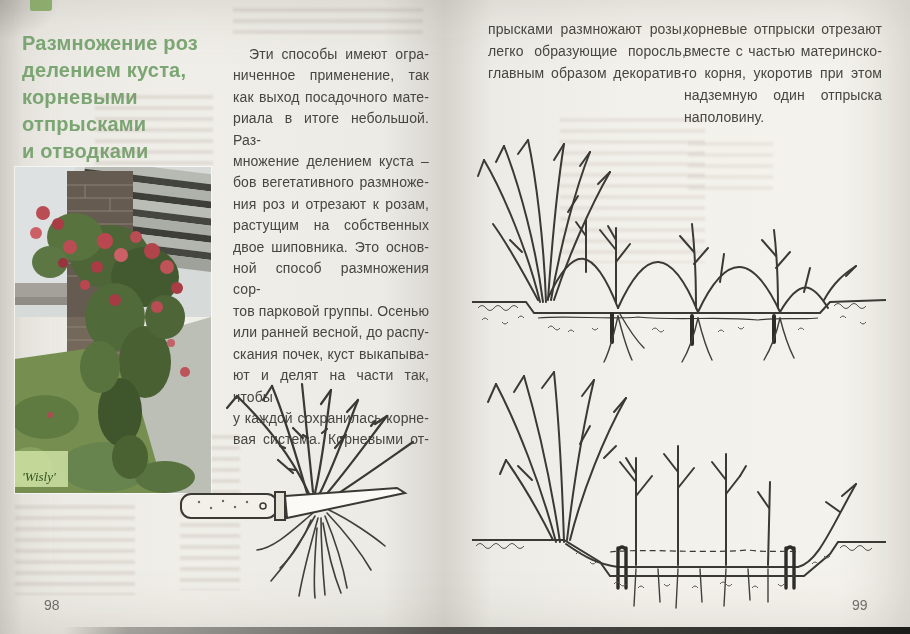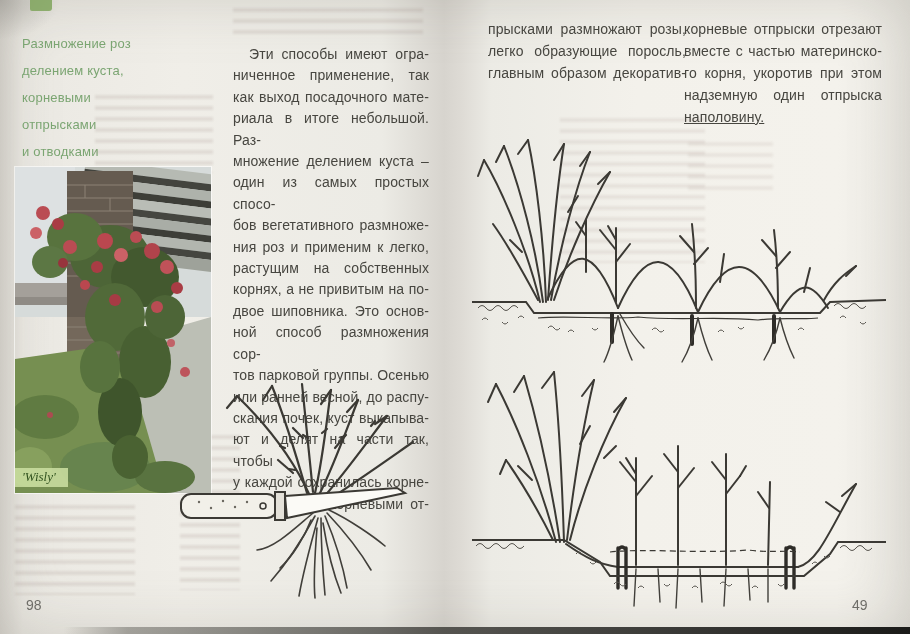--- a/index.html
+++ b/index.html
@@ -4,35 +4,35 @@
 <style>
   html,body{margin:0;padding:0;background:#c9c7c1;}
   .spread{
     position:relative;width:910px;height:634px;overflow:hidden;
     font-family:"Liberation Sans",sans-serif;
     background:linear-gradient(90deg,#dbd8d2 0,#ebe9e3 2.5%,#f0eee8 20%,#ecebe5 42%,#d7d4ce 48.8%,#dddad4 50.5%,#ecebe5 54%,#f3f1eb 70%,#f4f2ec 92%,#eae8e2 100%);
     box-shadow:inset 0 0 60px rgba(120,115,105,.25);
   }
   .abs{position:absolute;}
   
-  .heading{left:22px;top:30px;width:200px;font-size:13px;line-height:27px;font-weight:normal;color:#7ba572;letter-spacing:.2px;}
+  .heading{left:22px;top:30px;width:200px;font-size:20px;line-height:27px;font-weight:bold;color:#7ba572;letter-spacing:.2px;}
   
   .col{font-size:14px;color:#474640;letter-spacing:.1px;}
   .midcol{left:233px;top:44px;width:196px;line-height:21.4px;}
   .rcol1{left:488px;top:18px;width:198px;line-height:22px;}
   .rcol2{left:684px;top:18px;width:198px;line-height:22px;}
   .tline{text-align:justify;text-align-last:justify;}
-  .tline.noj{text-align:left;text-align-last:left;text-decoration:underline;}
+  .tline.noj{text-align:left;text-align-last:left;}
   .tline.indent{text-indent:16px;}
   
   .pgnum{font-size:14px;color:#6e6d68;}
   
   .photo{left:15px;top:167px;width:196px;height:326px;overflow:hidden;box-shadow:0 0 0 1px rgba(255,255,255,.6);}
   .photo svg{display:block;filter:blur(.4px) saturate(.92);}
-  .caption{position:absolute;left:0;bottom:6px;padding:1px 12px 2px 7px;
+  .caption{position:absolute;left:0;bottom:6px;padding:18px 12px 2px 7px;
     background:rgba(203,222,160,.88);color:#30521e;font:italic 13px "Liberation Serif",serif;}
   
   .bleed{background:repeating-linear-gradient(to bottom,rgba(150,128,122,.16) 0 4px,rgba(0,0,0,0) 4px 11px);filter:blur(.8px);}
   
   .bottom-edge{left:0;bottom:0;width:910px;height:7px;
     background:linear-gradient(90deg,rgba(0,0,0,0) 0,rgba(0,0,0,0) 7%,rgba(45,44,40,.35) 14%,rgba(30,30,27,.75) 55%,#1b1b19 100%);}
   .green-sliver{left:30px;top:0;width:22px;height:11px;background:#7fa45c;opacity:.85;border-radius:0 0 3px 2px;}
   .corner-shade{left:0;top:0;width:60px;height:40px;background:radial-gradient(ellipse at 0 0,rgba(120,118,112,.35),rgba(0,0,0,0) 70%);}
   .ill svg{display:block;}
 </style>
@@ -156,25 +156,23 @@
     </svg>
     <div class="caption">'Wisly'</div>
   </div>
 
   <div class="abs col midcol">
     <div class="tline indent">Эти способы имеют огра-</div>
     <div class="tline">ниченное применение, так</div>
     <div class="tline">как выход посадочного мате-</div>
     <div class="tline">риала в итоге небольшой. Раз-</div>
     <div class="tline">множение делением куста –</div>
-    <div class="tline">один из самых простых спосо-</div>
     <div class="tline">бов вегетативного размноже-</div>
-    <div class="tline">ния роз и применим к легко,</div>
+    <div class="tline">ния роз и отрезают к розам,</div>
     <div class="tline">растущим на собственных</div>
-    <div class="tline">корнях, а не привитым на по-</div>
     <div class="tline">двое шиповника. Это основ-</div>
     <div class="tline">ной способ размножения сор-</div>
     <div class="tline">тов парковой группы. Осенью</div>
     <div class="tline">или ранней весной, до распу-</div>
     <div class="tline">скания почек, куст выкапыва-</div>
     <div class="tline">ют и делят на части так, чтобы</div>
     <div class="tline">у каждой сохранилась корне-</div>
     <div class="tline">вая система. Корневыми от-</div>
   </div>
 
@@ -226,21 +224,21 @@
             <circle cx="48" cy="123" r="1.2"></circle>
             <circle cx="60" cy="129" r="1.2"></circle>
             <circle cx="72" cy="124" r="1.2"></circle>
           </g>
         <rect x="100" y="114" width="10" height="28" fill="#e4e1d9" stroke="#3b3934" stroke-width="2"></rect>
         <polygon points="110,118 222,110 230,115 112,140" fill="#fbfaf6" stroke="#3b3934" stroke-width="2"></polygon>
       </g>
     </svg>
   </div>
 
-  <div class="abs pgnum" style="left:26px;top:597px;">98</div>
+  <div class="abs pgnum" style="left:44px;top:597px;">98</div>
 
   <div class="abs col rcol1">
     <div class="tline">прысками размножают розы,</div>
     <div class="tline">легко образующие поросль,</div>
     <div class="tline">главным образом декоратив-</div>
   </div>
   <div class="abs col rcol2">
     <div class="tline">корневые отпрыски отрезают</div>
     <div class="tline">вместе с частью материнско-</div>
     <div class="tline">го корня, укоротив при этом</div>
@@ -382,15 +380,15 @@
 
       <g fill="none" stroke="#57544e" stroke-width="1">
         <path d="M8,184 q4,-5 8,0 q4,5 8,0 q4,-5 8,0 q4,5 8,0 q4,-5 8,0 q4,5 8,0"></path>
         <path d="M372,186 q4,-5 8,0 q4,5 8,0 q4,-5 8,0 q4,5 8,0"></path>
         <path d="M146,222 q3,-4 6,0 q3,4 6,0 M170,226 q3,-4 6,0 M196,222 q3,4 6,0 M224,226 q3,-4 6,0 M252,222 q3,-4 6,0 q3,4 6,0 M284,226 q3,-4 6,0 M310,222 q3,4 6,0"></path>
         <path d="M108,192 q3,-4 6,0 M122,200 q3,4 6,0 M344,202 q3,-4 6,0 M356,194 q3,4 6,0"></path>
       </g>
     </svg>
   </div>
 
-  <div class="abs pgnum" style="left:852px;top:597px;">49</div>
+  <div class="abs pgnum" style="left:852px;top:597px;">99</div>
 
 </div>
 
 </body></html>

